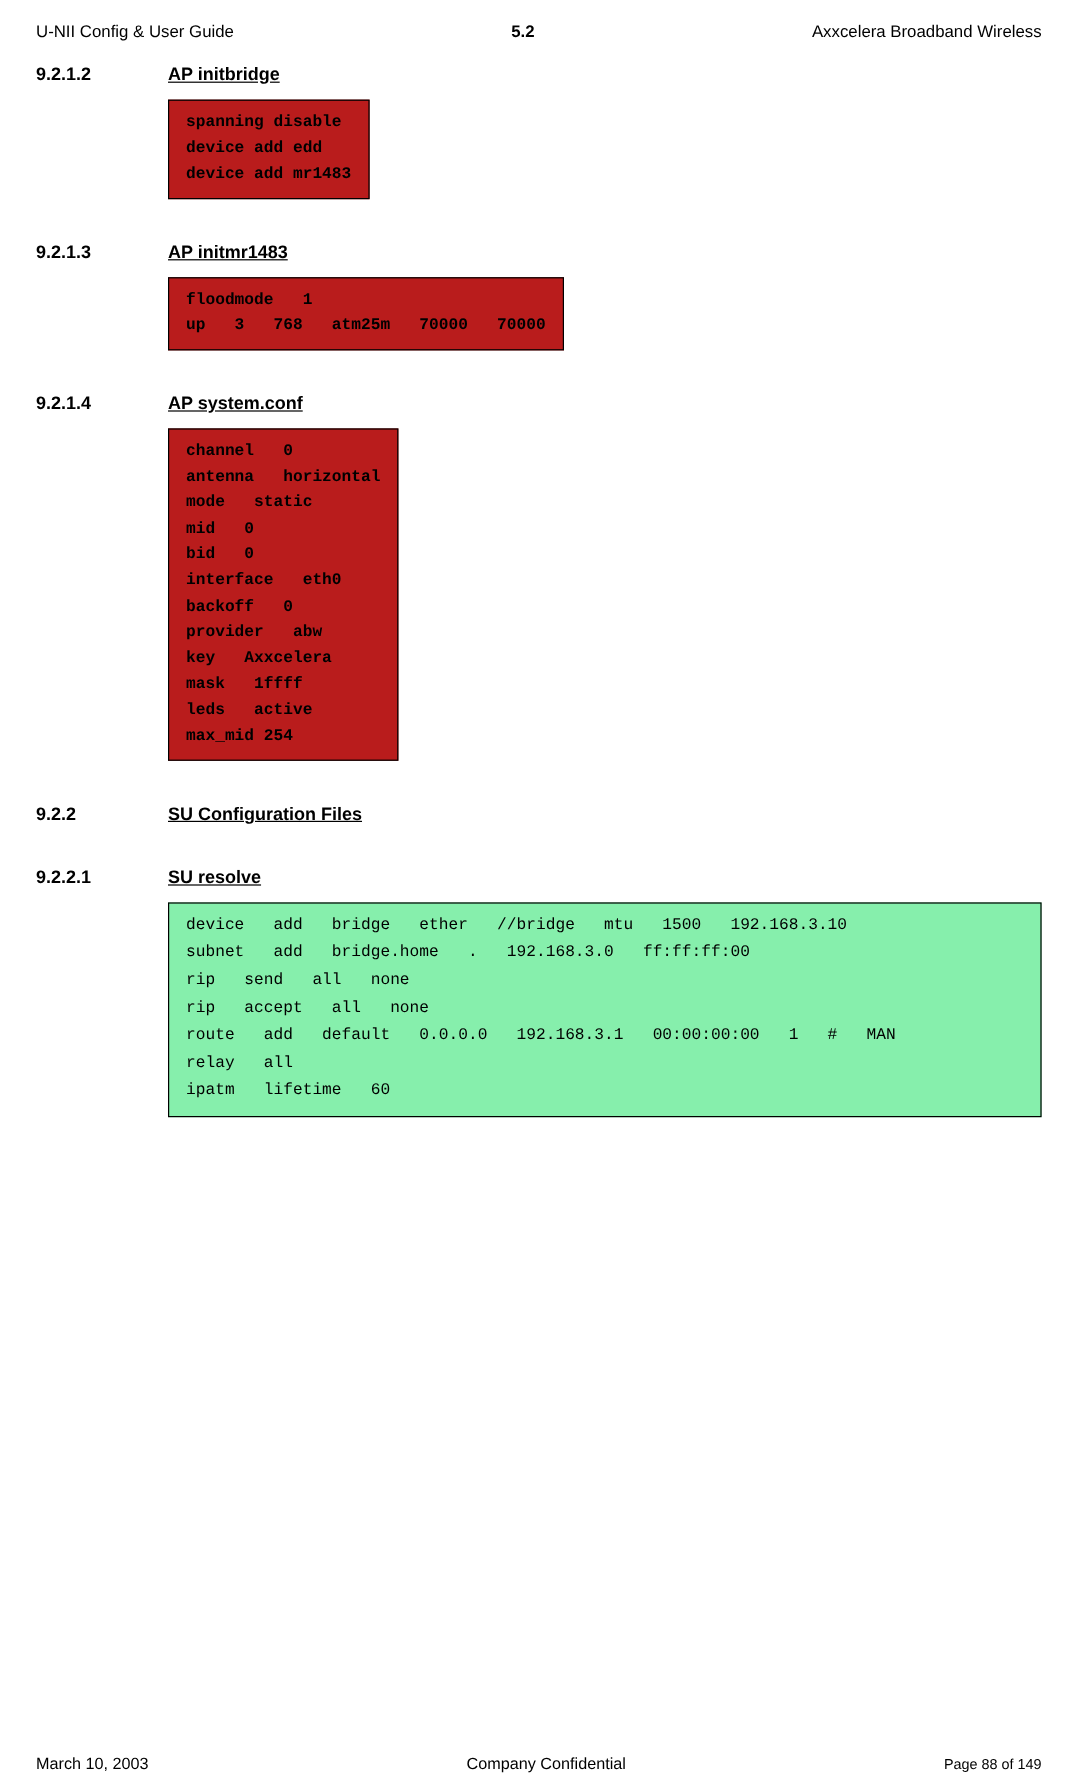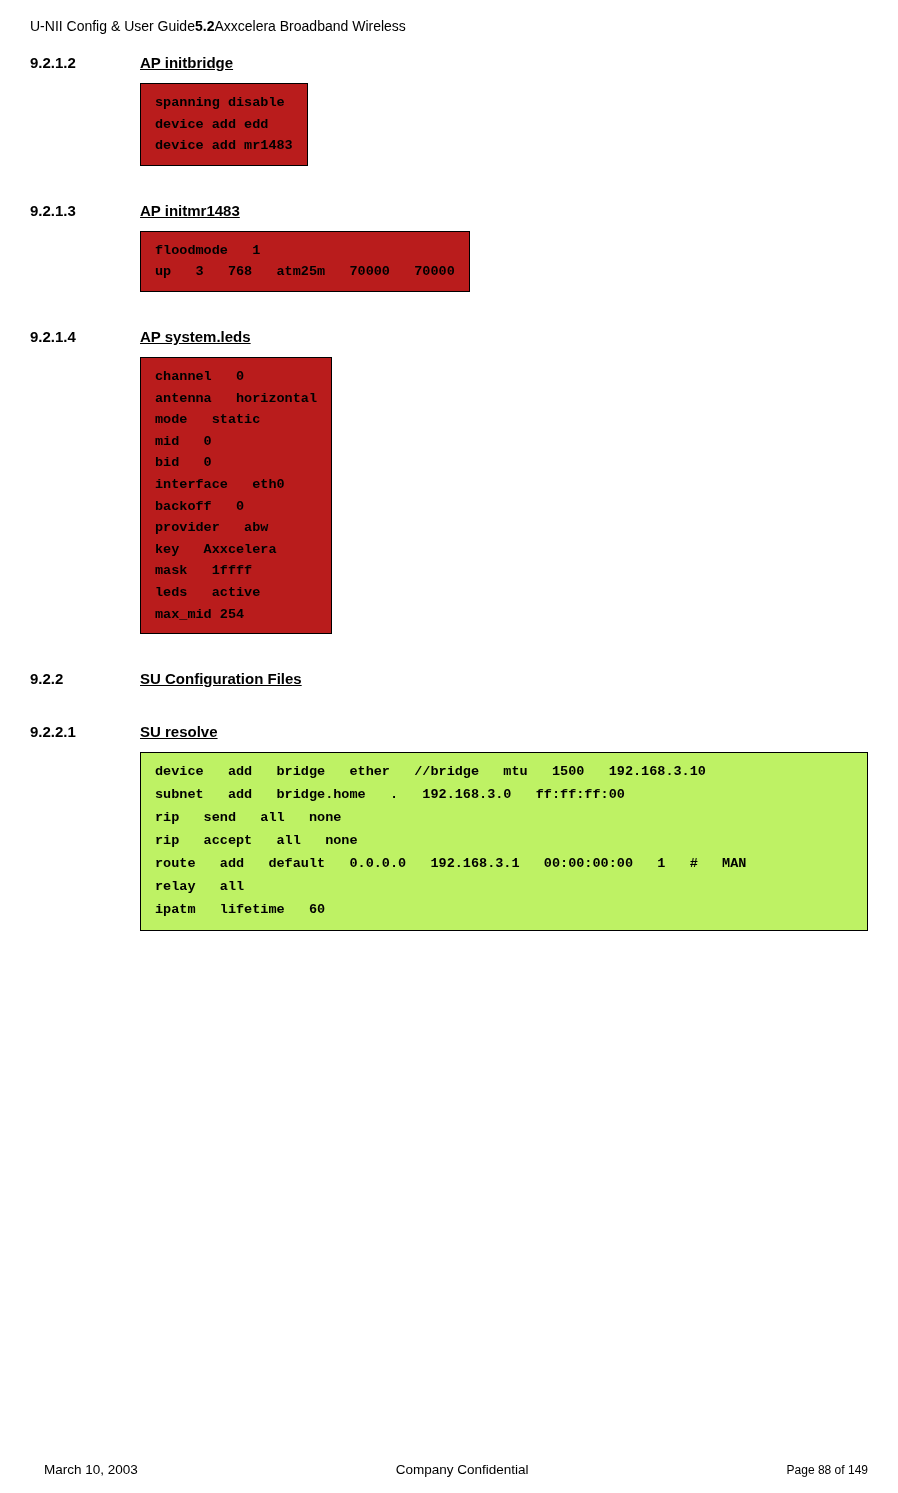--- a/index.html
+++ b/index.html
@@ -13,20 +13,21 @@
       min-height: 1493px;
       background: #ffffff;
       font-family: Arial, sans-serif;
       font-size: 14px;
       color: #000000;
       position: relative;
     }
 
     .page-header {
       display: flex;
+      justify-content: space-between;
       align-items: flex-start;
       padding: 18px 30px 10px 30px;
       border-bottom: none;
     }
 
     .header-left {
       font-size: 14px;
       font-weight: normal;
     }
 
@@ -74,37 +75,37 @@
       white-space: pre;
       line-height: 1.6;
       margin-left: 110px;
     }
 
     .code-box-wide {
       border: 1.5px solid #000000;
       padding: 8px 14px;
       font-family: 'Courier New', Courier, monospace;
       font-size: 13.5px;
-      font-weight: bold;
-      background: #bef264;
+      font-weight: normal;
+      background: #86efac;
       display: block;
       white-space: pre;
       line-height: 1.7;
       margin-left: 110px;
       width: calc(100% - 110px);
     }
 
     .subsection {
       margin-bottom: 36px;
     }
 
     .page-footer {
       position: absolute;
       bottom: 0;
-      left: 14px;
+      left: 0;
       right: 0;
       display: flex;
       justify-content: space-between;
       align-items: center;
       padding: 10px 30px 16px 30px;
       border-top: none;
       font-size: 13.5px;
     }
 
     .footer-left {
@@ -145,21 +146,21 @@
       <span class="section-number">9.2.1.3</span>
       <span class="section-title">AP initmr1483</span>
     </div>
     <div class="code-box">floodmode   1
 up   3   768   atm25m   70000   70000</div>
   </div>
 
   <div class="subsection">
     <div class="section-heading">
       <span class="section-number">9.2.1.4</span>
-      <span class="section-title">AP system.leds</span>
+      <span class="section-title">AP system.conf</span>
     </div>
     <div class="code-box">channel   0
 antenna   horizontal
 mode   static
 mid   0
 bid   0
 interface   eth0
 backoff   0
 provider   abw
 key   Axxcelera

